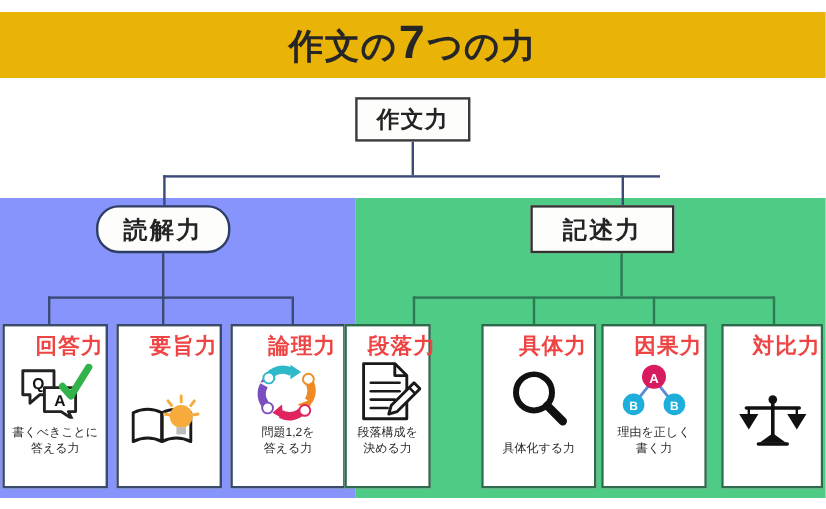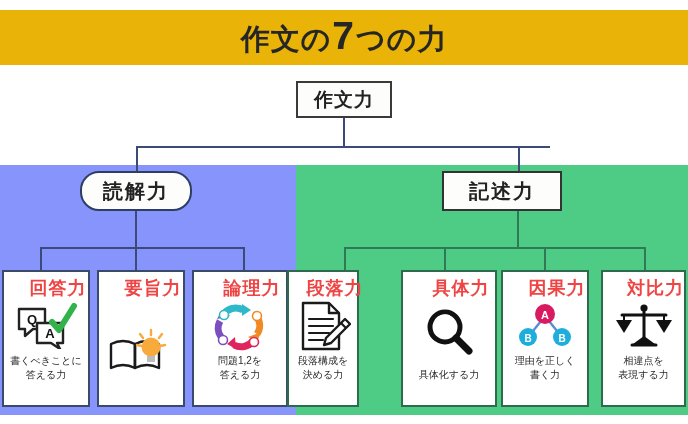--- a/index.html
+++ b/index.html
@@ -304,17 +304,15 @@
         <line x1="29" y1="8" x2="29" y2="40" stroke="#111" stroke-width="3"></line>
         <line x1="7" y1="12" x2="51" y2="12" stroke="#111" stroke-width="3" stroke-linecap="round"></line>
         <line x1="9" y1="12" x2="9" y2="17" stroke="#111" stroke-width="2"></line>
         <line x1="49" y1="12" x2="49" y2="17" stroke="#111" stroke-width="2"></line>
         <path d="M1 17 h16 l-8 13 Z" fill="#111"></path>
         <path d="M41 17 h16 l-8 13 Z" fill="#111"></path>
         <path d="M18 41 L29 33 L40 41 Z" fill="#111"></path>
         <line x1="17" y1="42" x2="41" y2="42" stroke="#111" stroke-width="3" stroke-linecap="round"></line>
       </svg>
     </div>
-    <div class="card-caption">相違点を
-表現する力</div>
   </div>
 
 </div>
 
 </body></html>

